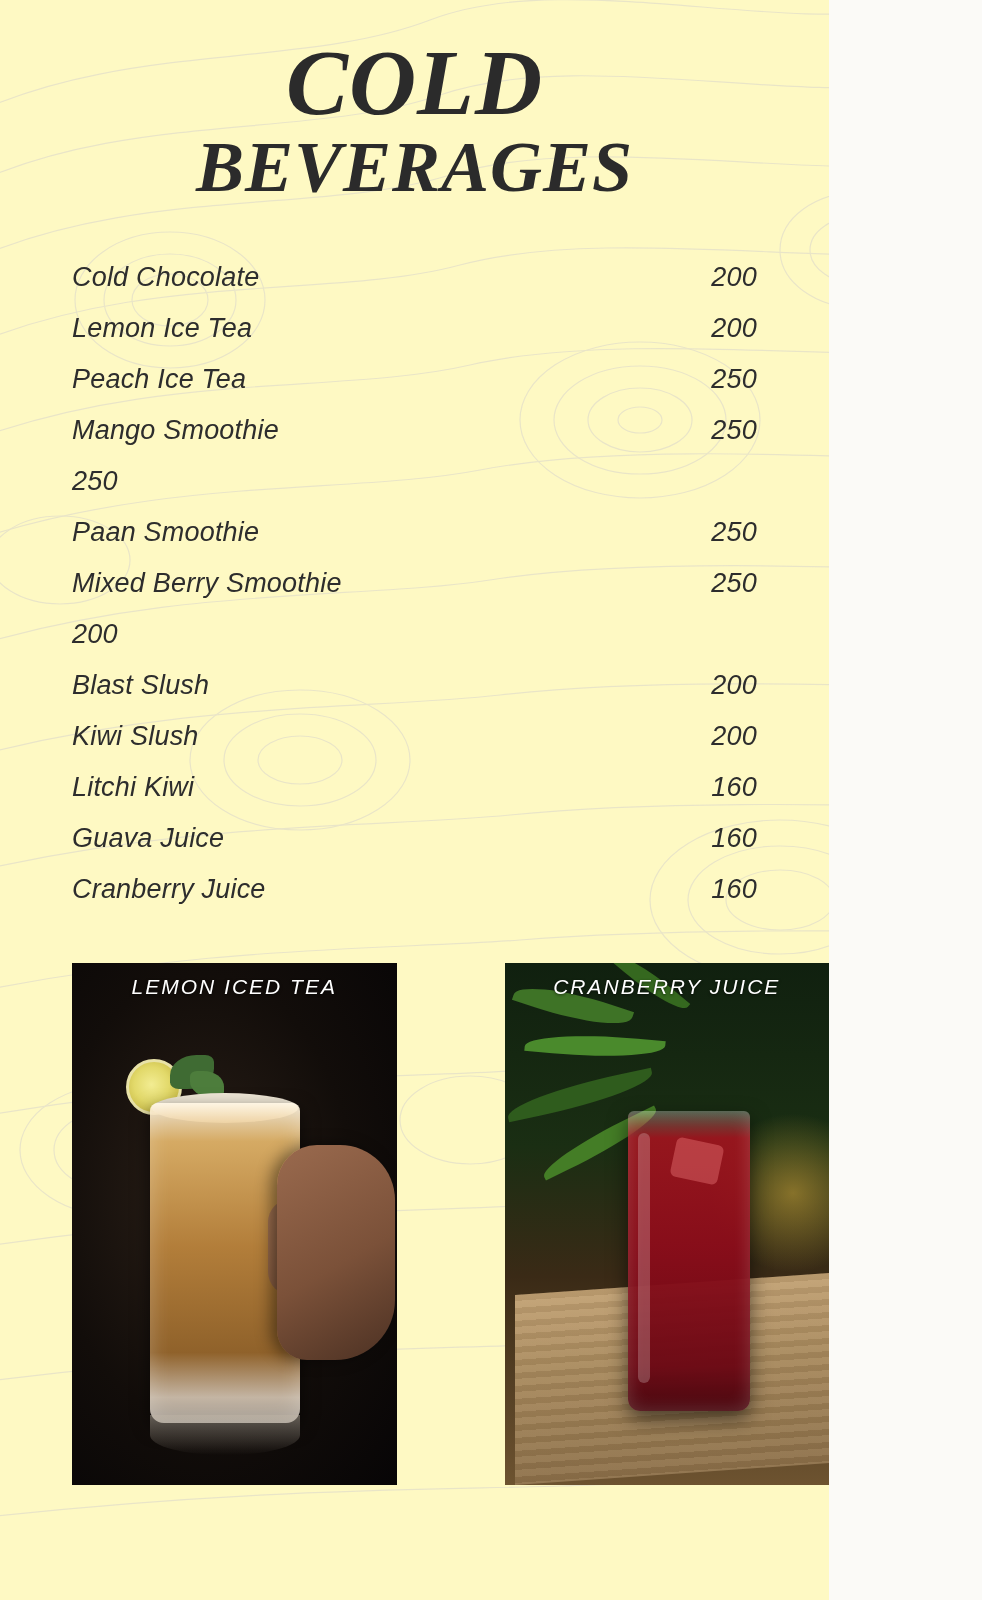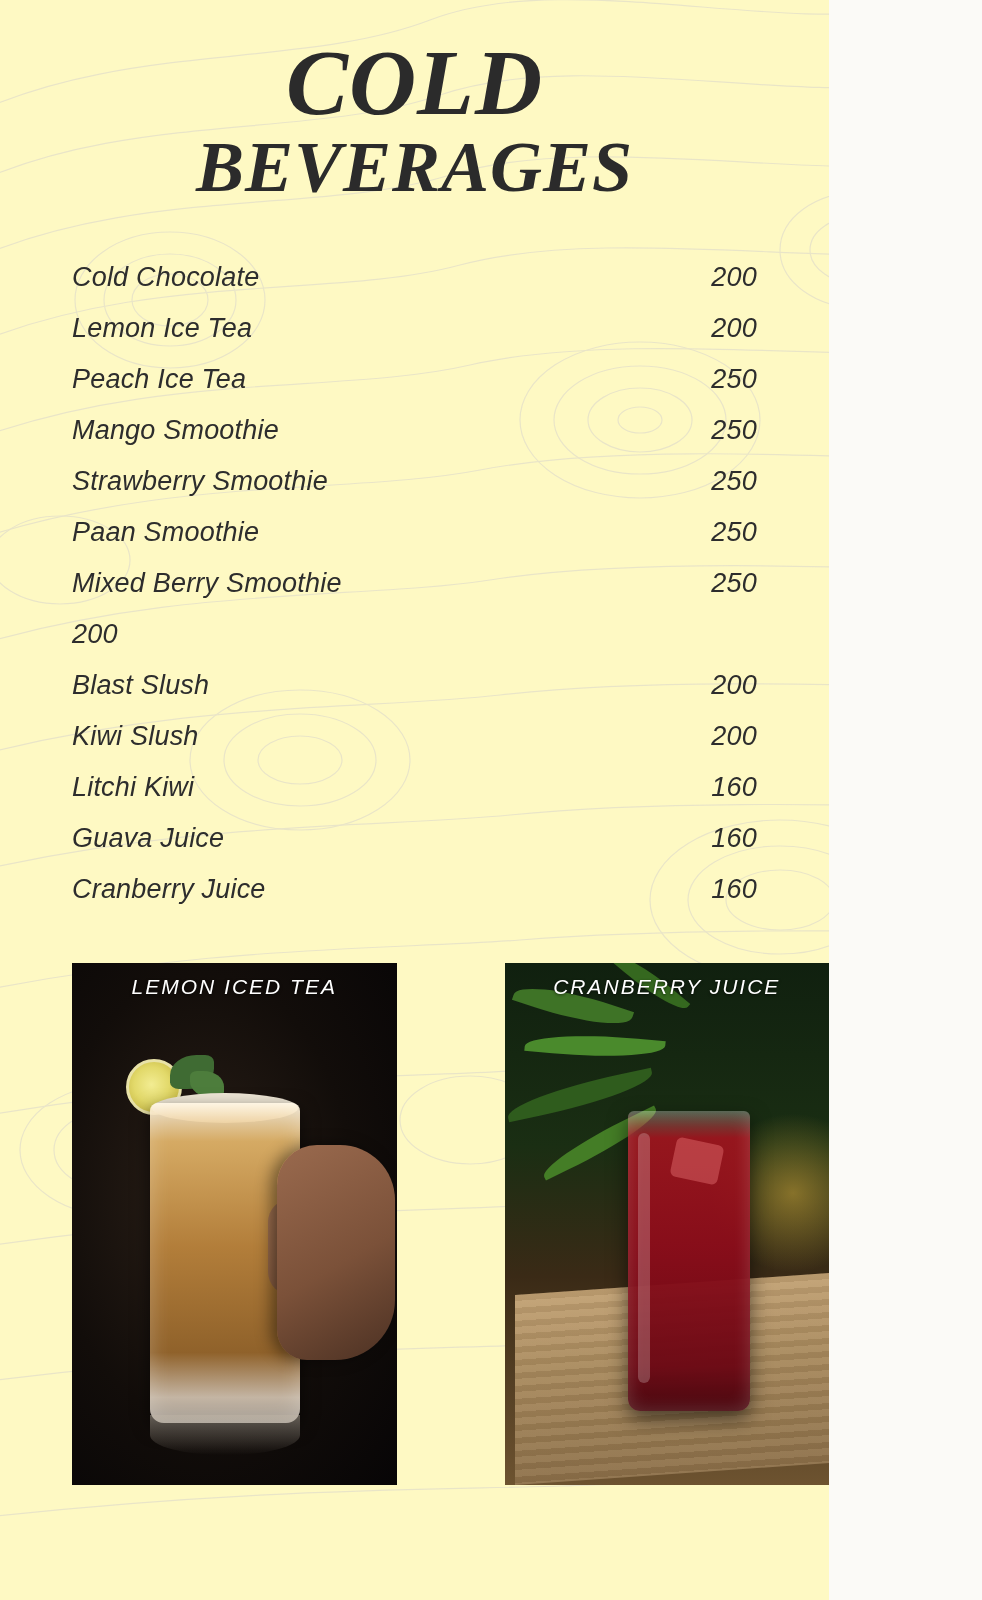--- a/index.html
+++ b/index.html
@@ -321,21 +321,20 @@
       </div>
       <div class="menu-row">
         <span class="item-name">Peach Ice Tea</span>
         <span class="item-price">250</span>
       </div>
       <div class="menu-row">
         <span class="item-name">Mango Smoothie</span>
         <span class="item-price">250</span>
       </div>
       <div class="menu-row">
-        <span class="item-name">Strawberry Smoothie</span>
         <span class="item-price">250</span>
       </div>
       <div class="menu-row">
         <span class="item-name">Paan Smoothie</span>
         <span class="item-price">250</span>
       </div>
       <div class="menu-row">
         <span class="item-name">Mixed Berry Smoothie</span>
         <span class="item-price">250</span>
       </div>

